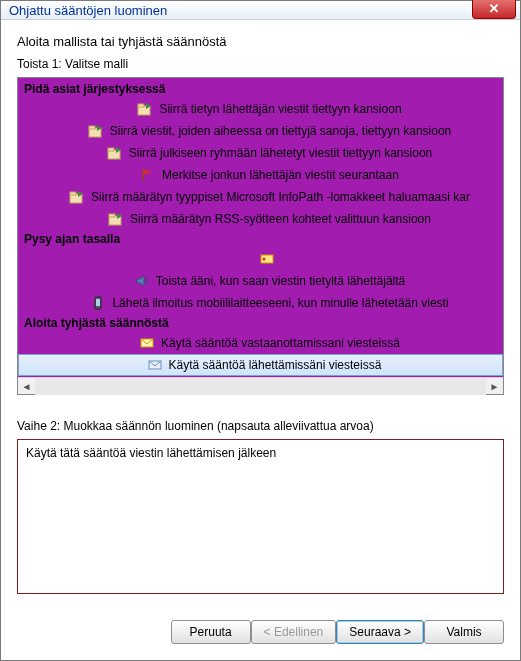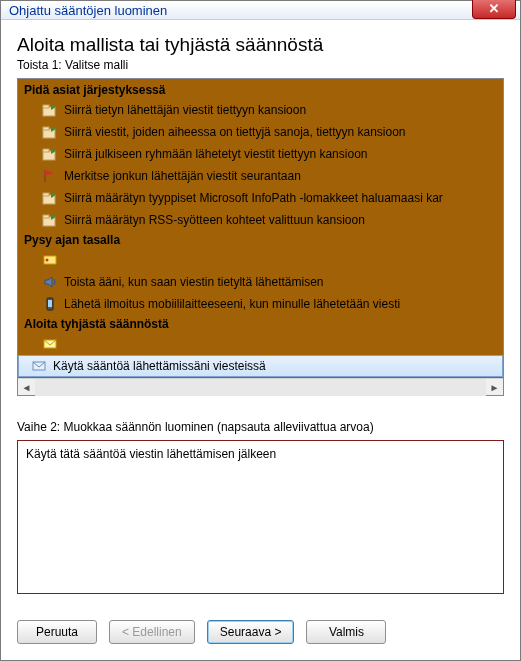--- a/index.html
+++ b/index.html
@@ -2,35 +2,35 @@
 <html><head>
   <meta charset="utf-8">
   <style>
     * { box-sizing: border-box; margin: 0; padding: 0; }
     body { font-family: "Segoe UI", Tahoma, sans-serif; font-size: 12px; color: #000; background: #f0f0f0; width: 521px; height: 661px; overflow: hidden; }
     .window { width: 521px; height: 661px; background: #fff; border: 1px solid #7a7a7a; display: flex; flex-direction: column; }
     .titlebar { height: 19px; background: linear-gradient(to bottom, #fff, #e6eef8); display: flex; align-items: center; padding: 0 8px; border-bottom: 1px solid #ccc; position: relative; }
     .titlebar-text { font-size: 13px; color: #003399; font-weight: normal; }
     .close-btn { position: absolute; top: -2px; right: 4px; width: 44px; height: 20px; background: linear-gradient(to bottom, #e57373, #c62828); border: 1px solid #8b0000; border-top: none; border-radius: 0 0 4px 4px; display: flex; align-items: center; justify-content: center; color: #fff; font-weight: bold; font-size: 13px; cursor: pointer; }
     .content { flex: 1; padding: 14px 16px; display: flex; flex-direction: column; }
-    .intro-text { font-size: 19px; margin-bottom: 2px; }
+    .intro-text { font-size: 13px; margin-bottom: 8px; }
     .step-text { font-size: 12px; margin-bottom: 6px; }
-    .listbox { border: 1px solid #828790; background: #a16207; height: 318px; position: relative; display: flex; flex-direction: column; }
+    .listbox { border: 1px solid #828790; background: #a21caf; height: 318px; position: relative; display: flex; flex-direction: column; }
     .list-inner { flex: 1; overflow: hidden; padding: 2px 0; }
     .group-header { font-weight: bold; font-size: 12px; padding: 2px 6px; }
-    .list-item { display: flex; align-items: center; padding: 2px 6px 2px 24px; height: 22px; cursor: pointer; position: relative; white-space: nowrap; overflow: hidden; }
+    .list-item { display: flex; align-items: center; padding: 2px 6px 2px 24px; height: 22px; cursor: pointer; position: relative; white-space: nowrap; overflow: hidden; justify-content: center; }
     .list-item.selected { background: linear-gradient(to bottom, #e6f0fc, #cfe4fb); border: 1px solid #7da2ce; padding: 1px 5px 1px 12px; }
     .list-icon { width: 16px; height: 16px; margin-right: 6px; flex-shrink: 0; display: inline-flex; align-items: center; justify-content: center; }
     .list-label { font-size: 12px; }
     .scrollbar-h { height: 17px; background: #f0f0f0; border-top: 1px solid #d4d4d4; display: flex; align-items: center; }
     .scroll-arrow { width: 17px; height: 17px; display: flex; align-items: center; justify-content: center; color: #555; font-size: 10px; cursor: pointer; }
     .scroll-track { flex: 1; height: 17px; background: #e8e8e8; position: relative; }
     .spacer { height: 24px; }
     .description-box { border: 1px solid #7f1d1d; background: #fff; flex: 1; padding: 6px 8px; font-size: 12px; }
-    .button-row { padding: 12px 16px 16px; display: flex; gap: 12px; }
+    .button-row { padding: 12px 16px 16px; display: flex; justify-content: flex-end; gap: 0; }
     .btn { min-width: 80px; height: 24px; padding: 0 12px; background: linear-gradient(to bottom, #fff, #e1e1e1); border: 1px solid #8e8f8f; border-radius: 3px; font-size: 12px; cursor: pointer; display: inline-flex; align-items: center; justify-content: center; }
     .btn.disabled { color: #9a9a9a; cursor: default; }
     .btn.default { border: 1px solid #3c7fb1; box-shadow: 0 0 0 1px #a0cfee inset; }
     svg { display: block; }
   </style>
 </head>
 <body>
 
 <div class="window">
   <div class="titlebar">
@@ -118,41 +118,42 @@
               </svg>
           </span>
         </div>
         <div class="list-item">
           <span class="list-icon">
             <svg width="16" height="16">
                 <path d="M3 6 L6 6 L10 3 L10 13 L6 10 L3 10 Z" fill="#5a7fb8" stroke="#2f4f7f"></path>
                 <path d="M12 5 Q14 8 12 11" stroke="#2f4f7f" fill="none"></path>
               </svg>
           </span>
-          <span class="list-label">Toista ääni, kun saan viestin tietyltä lähettämisen</span>
+          <span class="list-label">Toista ääni, kun saan viestin tietyltä lähettäjältä</span>
         </div>
         <div class="list-item">
           <span class="list-icon">
             <svg width="16" height="16">
                 <rect x="5" y="2" width="6" height="12" rx="1" fill="#555" stroke="#222"></rect>
                 <rect x="6" y="4" width="4" height="7" fill="#a8d0f0"></rect>
               </svg>
           </span>
           <span class="list-label">Lähetä ilmoitus mobiililaitteeseeni, kun minulle lähetetään viesti</span>
         </div>
 
         <div class="group-header">Aloita tyhjästä säännöstä</div>
 
         <div class="list-item">
           <span class="list-icon">
             <svg width="16" height="16">
                 <rect x="2" y="4" width="12" height="8" fill="#fff3b0" stroke="#c5a000"></rect>
                 <path d="M2 4 L8 9 L14 4" stroke="#c5a000" fill="none"></path>
               </svg>
           </span>
+          <span class="list-label">Käytä sääntöä vastaanottamissani viesteissä</span>
         </div>
         <div class="list-item selected">
           <span class="list-icon">
             <svg width="16" height="16">
                 <rect x="2" y="4" width="12" height="8" fill="#e6eef8" stroke="#6a8fbf"></rect>
                 <path d="M2 4 L8 9 L14 4" stroke="#6a8fbf" fill="none"></path>
               </svg>
           </span>
           <span class="list-label">Käytä sääntöä lähettämissäni viesteissä</span>
         </div>

